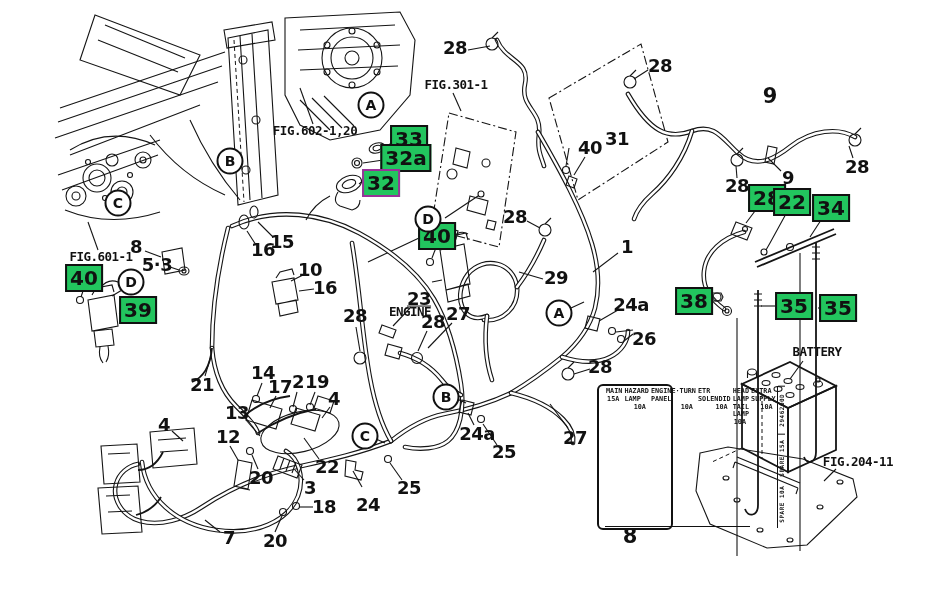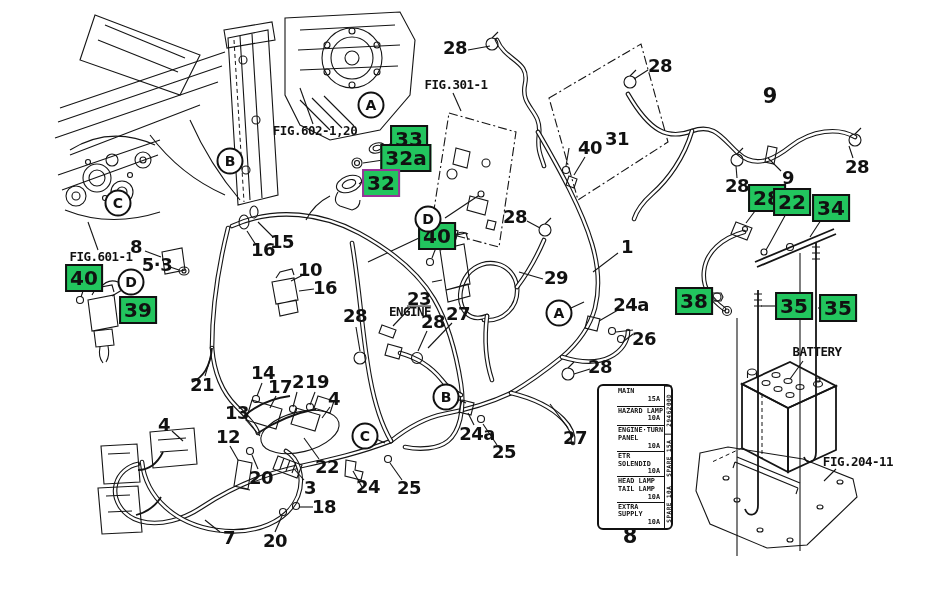--- a/index.html
+++ b/index.html
@@ -27,21 +27,21 @@
              border-radius:7px;background:#fff;display:flex;font-family:"DejaVu Sans Mono",monospace;}
   #power-box .leftcol{width:98px;border-right:1.5px solid #111;display:flex;flex-direction:column;}
   #power-box .ps-title{font-size:6.5px;font-weight:bold;letter-spacing:1px;padding:3px 4px 2px 4px;
              border-bottom:1.2px solid #111;}
   #power-box .ps-line{font-size:8px;font-weight:bold;letter-spacing:0.6px;padding:1.5px 4px 0 4px;}
   #power-box .rightcol{flex:1;position:relative;}
   #power-box .serial{position:absolute;right:4px;bottom:3px;font-size:5px;font-weight:bold;letter-spacing:0.5px;}
   
   #fuse-panel{position:absolute;left:597px;top:384px;width:72px;height:142px;border:2px solid #111;
               border-radius:6px;background:#fff;display:flex;font-family:"DejaVu Sans Mono",monospace;}
-  #fuse-rows{flex:1;display:flex;flex-direction:column;padding:1px 0 1px 18px;}
+  #fuse-rows{flex:1;display:flex;flex-direction:row;padding:1px 0 1px 6px;}
   .frow{border-bottom:1.2px solid #111;font-size:6.8px;font-weight:bold;line-height:1.15;
         padding:1px 1px 0 1px;white-space:pre-line;flex:1;}
   .frow:last-child{border-bottom:none;}
   .famp{display:block;text-align:right;padding-right:3px;}
   #fuse-side{width:14px;border-left:1.2px solid #111;display:flex;flex-direction:column;}
   #fuse-side .vseg{flex:1;display:flex;align-items:center;justify-content:center;
         border-bottom:1.2px solid #111;font-size:6px;font-weight:bold;
         writing-mode:vertical-rl;transform:rotate(180deg);letter-spacing:0.5px;}
   #fuse-side .vseg:first-child{border-top:none;}
   #fuse-side .vseg:last-child{border-bottom:none;}
@@ -355,21 +355,21 @@
       <div class="co n" style="left: 280px; top: 387px;">17</div>
       <div class="co n" style="left: 298px; top: 382px;">2</div>
       <div class="co n" style="left: 317px; top: 382px;">19</div>
       <div class="co n" style="left: 334px; top: 399px;">4</div>
       <div class="co n" style="left: 237px; top: 413px;">13</div>
       <div class="co n" style="left: 228px; top: 437px;">12</div>
       <div class="co n" style="left: 261px; top: 478px;">20</div>
       <div class="co n" style="left: 327px; top: 467px;">22</div>
       <div class="co n" style="left: 310px; top: 488px;">3</div>
       <div class="co n" style="left: 324px; top: 507px;">18</div>
-      <div class="co n" style="left: 368px; top: 487px; text-align: right;">24</div>
+      <div class="co n" style="left: 368px; top: 505px; text-align: right;">24</div>
       <div class="co n" style="left: 409px; top: 488px;">25</div>
       <div class="co n" style="left: 229px; top: 538px;">7</div>
       <div class="co n" style="left: 275px; top: 541px;">20</div>
       <div class="co n" style="left: 164px; top: 425px;">4</div>
       <div class="co nl" style="left: 630px; top: 536px;">8</div>
       <div class="co box" style="left: 409px; top: 139px;">33</div>
       <div class="co box" style="left: 406px; top: 158px;">32a</div>
       <div class="co box boxhl" style="left: 381px; top: 183px; border-color: rgb(153, 51, 153);">32</div>
       <div class="co box" style="left: 437px; top: 236px;">40</div>
       <div class="co box" style="left: 84px; top: 278px;">40</div>

